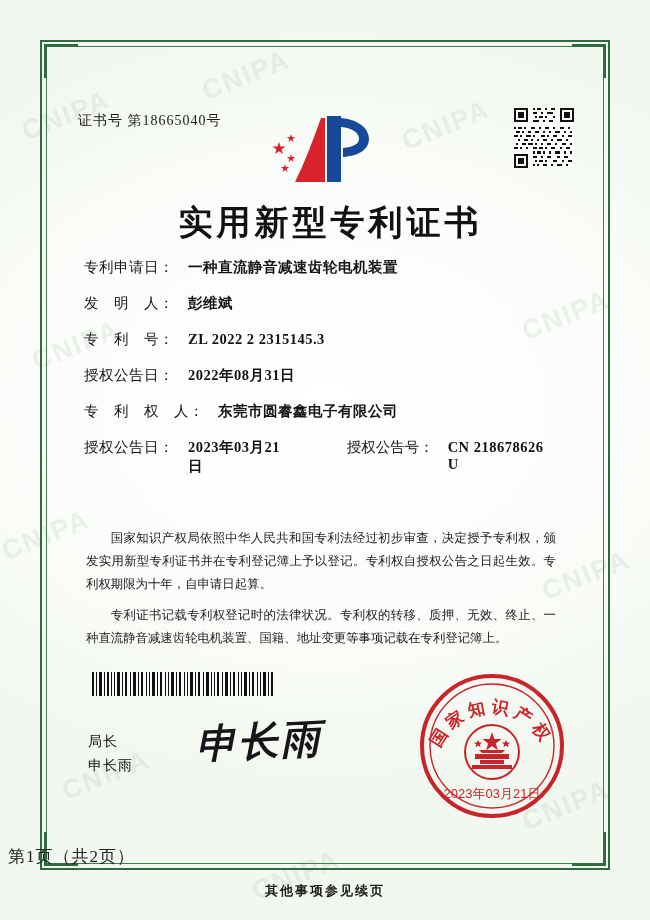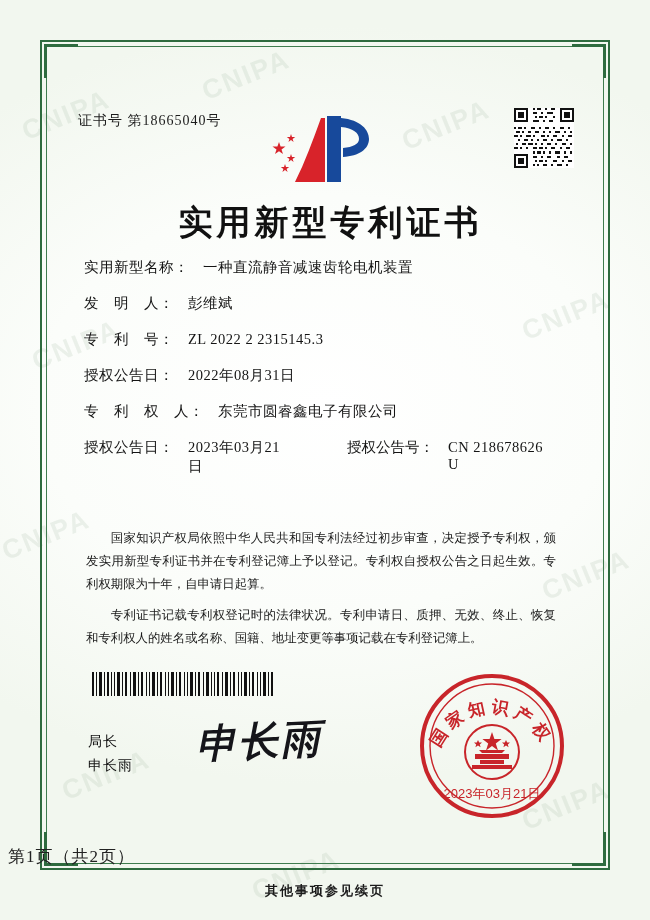--- a/index.html
+++ b/index.html
@@ -108,20 +108,21 @@
     color: #141414;
   }
   .field-label {
     white-space: pre;
     flex: 0 0 auto;
     letter-spacing: 0.5px;
   }
   .field-value {
     margin-left: 14px;
     letter-spacing: 0.5px;
+    font-weight: bold;
   }
   .field-row.inline-two {
     justify-content: flex-start;
   }
   .field-second-label {
     margin-left: 56px;
     white-space: pre;
   }
 
   .paragraphs {
@@ -345,21 +346,21 @@
         <polygon points="26,42 27,45 30.2,45 27.6,46.9 28.6,50 26,48.1 23.4,50 24.4,46.9 21.8,45 25,45"></polygon>
         <polygon points="20,52 21,55 24.2,55 21.6,56.9 22.6,60 20,58.1 17.4,60 18.4,56.9 15.8,55 19,55"></polygon>
       </g>
     </svg>
   </div>
 
   <div class="title">实用新型专利证书</div>
 
   <div class="fields">
     <div class="field-row">
-      <span class="field-label">实用新型名称：</span>
+      <span class="field-label">专利申请日：</span>
       <span class="field-value">一种直流静音减速齿轮电机装置</span>
     </div>
     <div class="field-row">
       <span class="field-label">发　明　人：</span>
       <span class="field-value">彭维斌</span>
     </div>
     <div class="field-row">
       <span class="field-label">专　利　号：</span>
       <span class="field-value">ZL 2022 2 2315145.3</span>
     </div>
@@ -374,21 +375,21 @@
     <div class="field-row inline-two">
       <span class="field-label">授权公告日：</span>
       <span class="field-value">2023年03月21日</span>
       <span class="field-second-label">授权公告号：</span>
       <span class="field-value">CN 218678626 U</span>
     </div>
   </div>
 
   <div class="paragraphs">
     <p>国家知识产权局依照中华人民共和国专利法经过初步审查，决定授予专利权，颁发实用新型专利证书并在专利登记簿上予以登记。专利权自授权公告之日起生效。专利权期限为十年，自申请日起算。</p>
-    <p>专利证书记载专利权登记时的法律状况。专利申请日、质押、无效、终止、恢复和专利权人的姓名或名称、国籍、地址变更等事项记载在专利登记簿上。</p>
+    <p>专利证书记载专利权登记时的法律状况。专利权的转移、质押、无效、终止、一种直流静音减速齿轮电机装置、国籍、地址变更等事项记载在专利登记簿上。</p>
   </div>
 
   <div class="barcode">
     <svg width="182" height="24" shape-rendering="crispEdges">
       <rect width="182" height="24" fill="#ffffff" opacity="0"></rect>
       <g fill="#111111">
         <rect x="0" y="0" width="2" height="24"></rect>
           <rect x="4" y="0" width="1" height="24"></rect>
         <rect x="7" y="0" width="3" height="24"></rect>
           <rect x="12" y="0" width="1" height="24"></rect>

